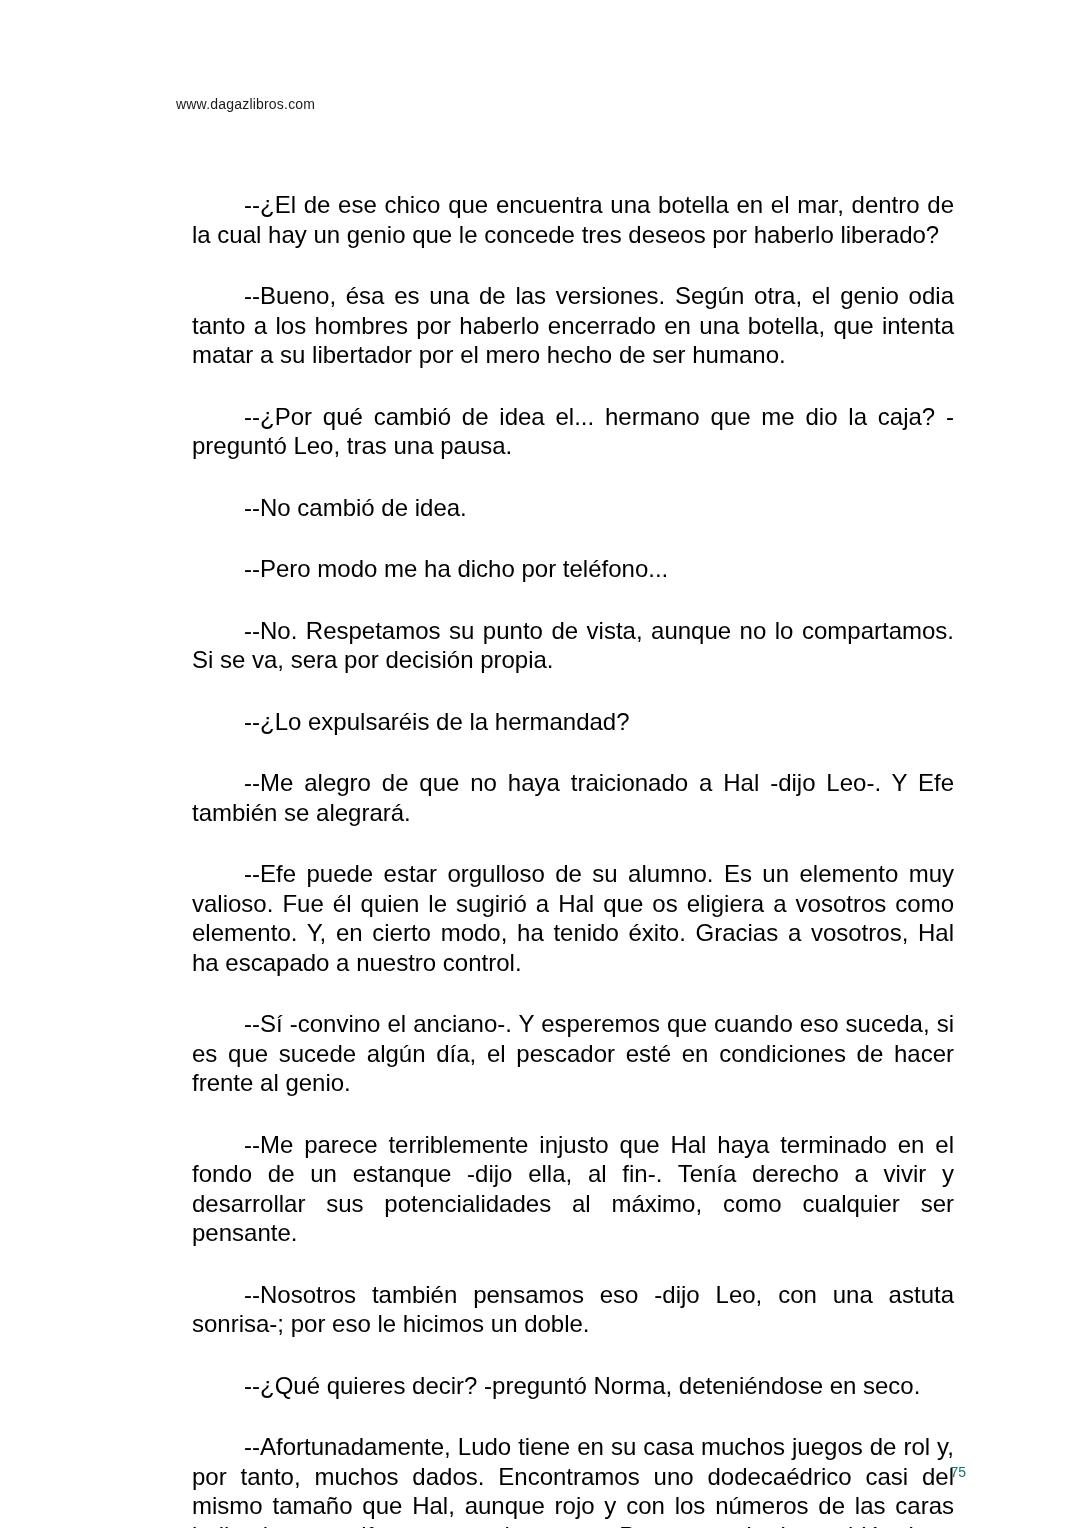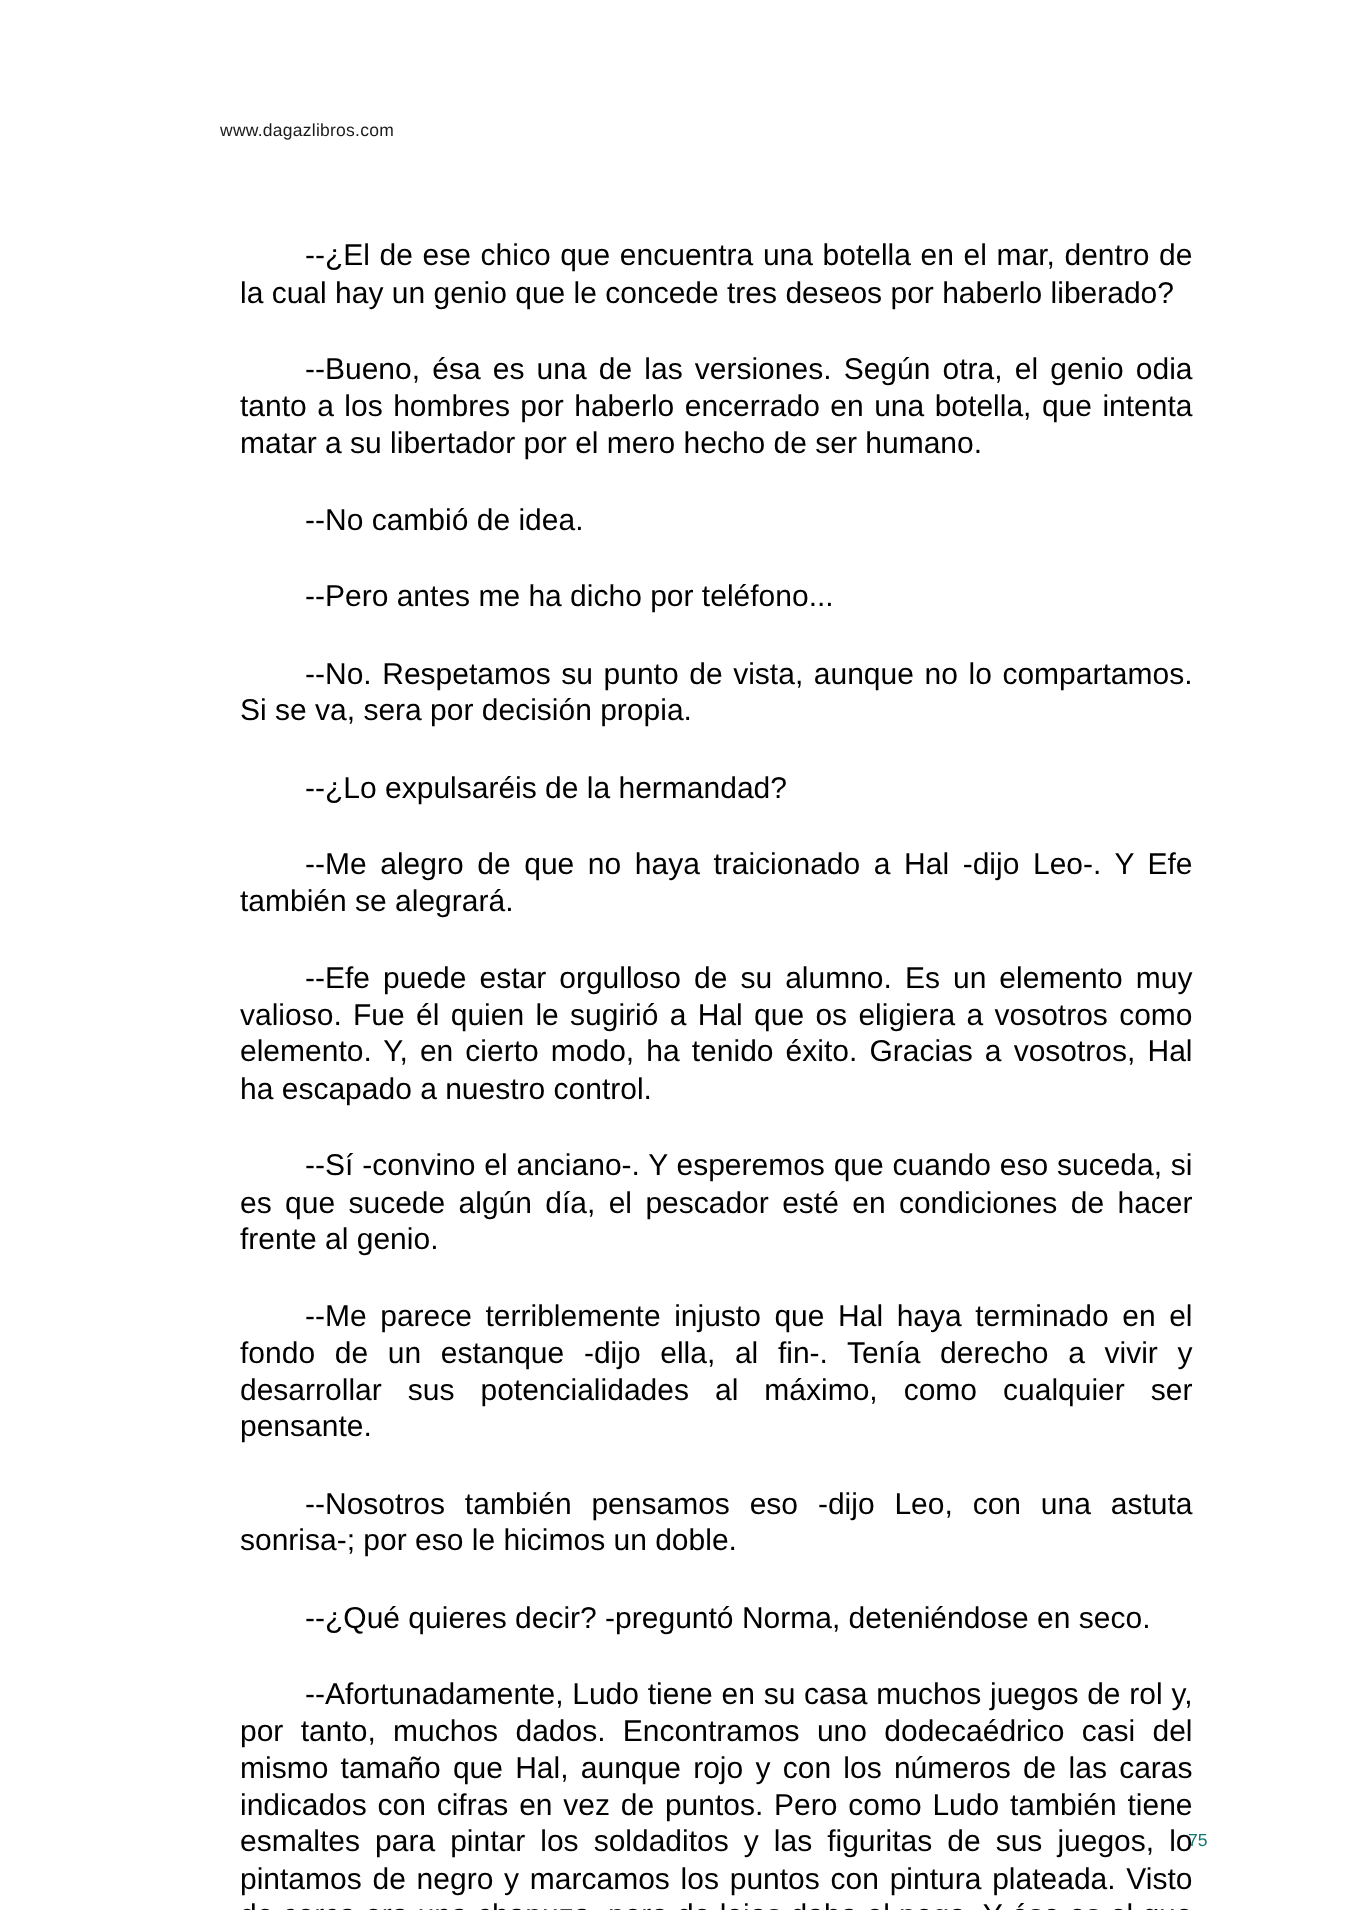--- a/index.html
+++ b/index.html
@@ -51,22 +51,23 @@
 </head>
 <body>
 
 <div class="page">
 
   <div class="header-url">www.dagazlibros.com</div>
 
   <div class="content">
     <p>--¿El de ese chico que encuentra una botella en el mar, dentro de la cual hay un genio que le concede tres deseos por haberlo liberado?</p>
     <p>--Bueno, ésa es una de las versiones. Según otra, el genio odia tanto a los hombres por haberlo encerrado en una botella, que intenta matar a su libertador por el mero hecho de ser humano.</p>
+    <p>--¿Por qué cambió de idea el... hermano que me dio la caja? -preguntó Leo, tras una pausa.</p>
     <p>--No cambió de idea.</p>
-    <p>--Pero antes me ha dicho por teléfono...</p>
+    <p>--Pero modo me ha dicho por teléfono...</p>
     <p>--No. Respetamos su punto de vista, aunque no lo compartamos. Si se va, sera por decisión propia.</p>
     <p>--¿Lo expulsaréis de la hermandad?</p>
     <p>--Me alegro de que no haya traicionado a Hal -dijo Leo-. Y Efe también se alegrará.</p>
     <p>--Efe puede estar orgulloso de su alumno. Es un elemento muy valioso. Fue él quien le sugirió a Hal que os eligiera a vosotros como elemento. Y, en cierto modo, ha tenido éxito. Gracias a vosotros, Hal ha escapado a nuestro control.</p>
     <p>--Sí -convino el anciano-. Y esperemos que cuando eso suceda, si es que sucede algún día, el pescador esté en condiciones de hacer frente al genio.</p>
     <p>--Me parece terriblemente injusto que Hal haya terminado en el fondo de un estanque -dijo ella, al fin-. Tenía derecho a vivir y desarrollar sus potencialidades al máximo, como cualquier ser pensante.</p>
     <p>--Nosotros también pensamos eso -dijo Leo, con una astuta sonrisa-; por eso le hicimos un doble.</p>
     <p>--¿Qué quieres decir? -preguntó Norma, deteniéndose en seco.</p>
     <p>--Afortunadamente, Ludo tiene en su casa muchos juegos de rol y, por tanto, muchos dados. Encontramos uno dodecaédrico casi del mismo tamaño que Hal, aunque rojo y con los números de las caras indicados con cifras en vez de puntos. Pero como Ludo también tiene esmaltes para pintar los soldaditos y las figuritas de sus juegos, lo pintamos de negro y marcamos los puntos con pintura plateada. Visto de cerca era una chapuza, pero de lejos daba el pego. Y ése es el que he tirado al estanque.</p>
   </div>

